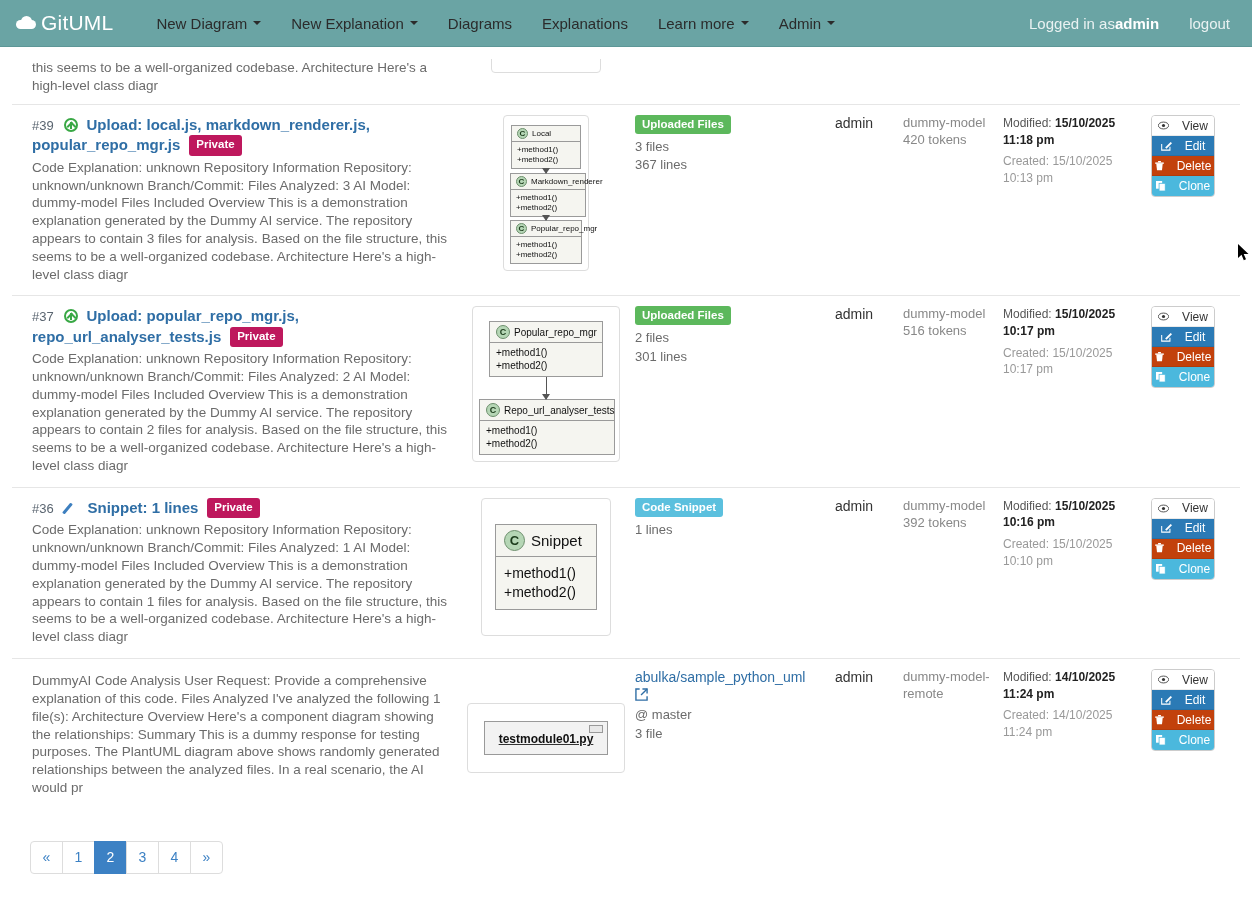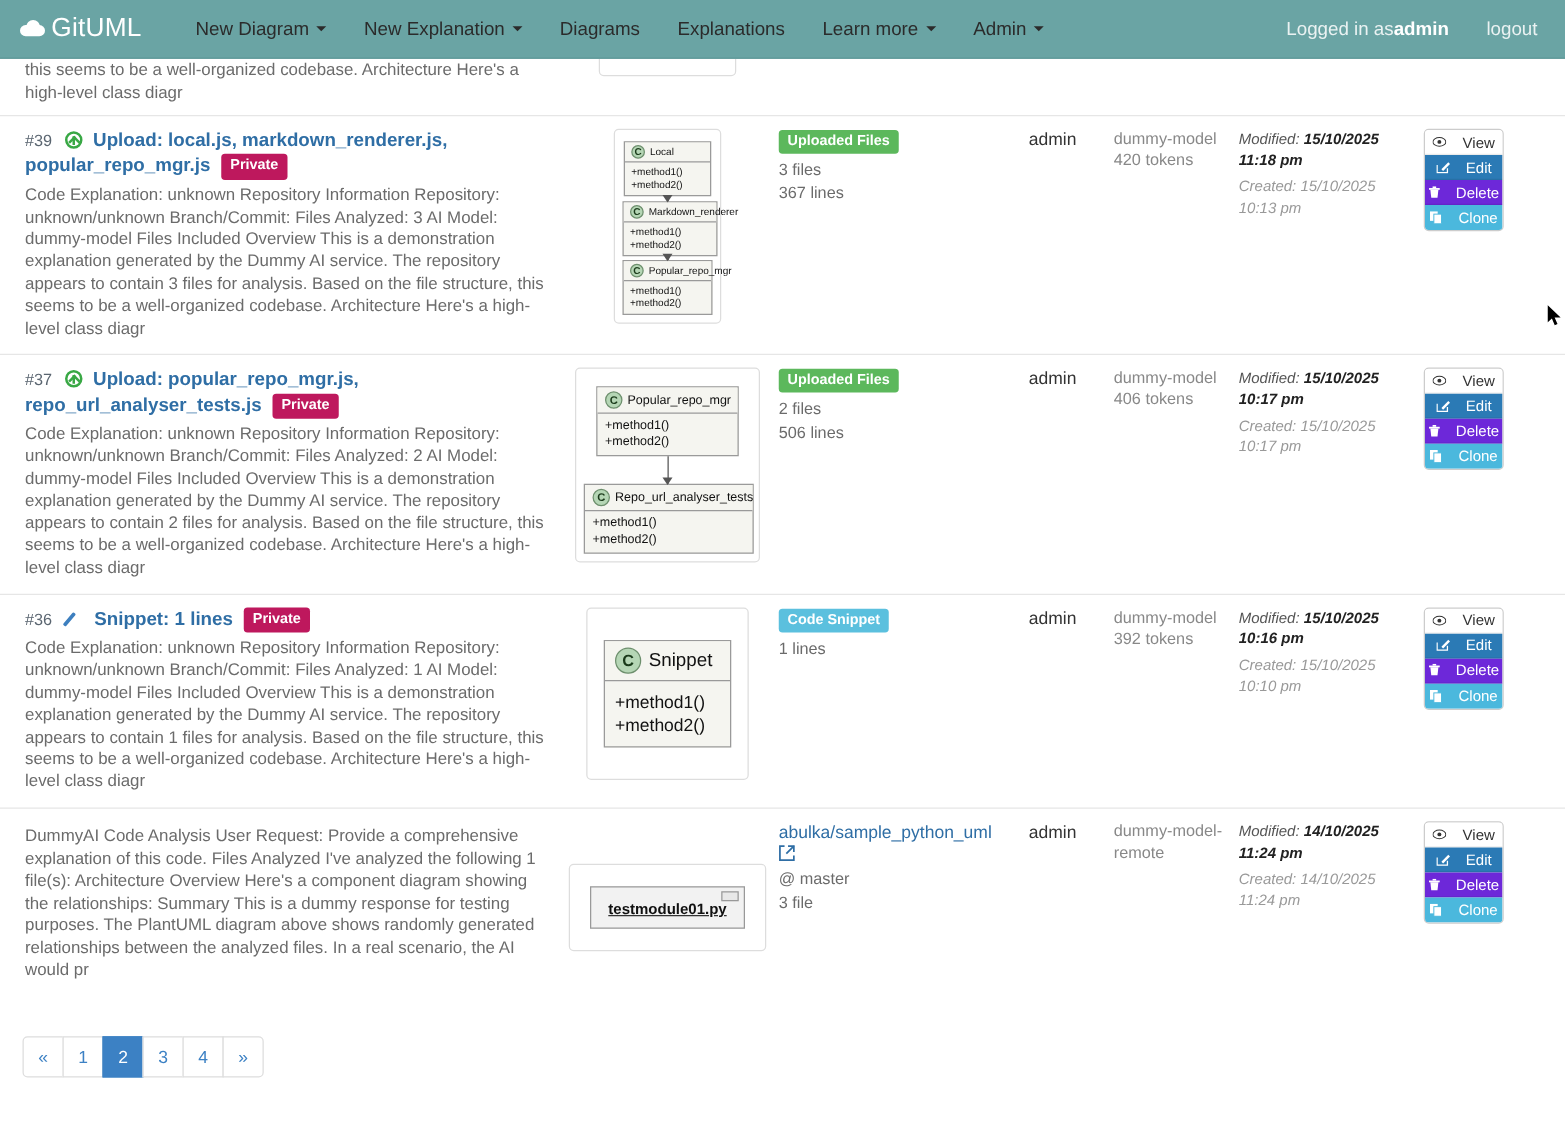--- a/index.html
+++ b/index.html
@@ -49,21 +49,21 @@
   }
   .nav-right { margin-left:auto; display:flex; align-items:center; height:100%; }
   .nav-right .nav-link { color:#eaf2f2; }
   .nav-right .nav-link b { color:#fff; font-weight:bold; }
 
   
   .content {
     position:absolute; top:47px; left:0; right:0; bottom:0;
     overflow:hidden;
   }
-  .list-wrap { padding: 0; }
+  .list-wrap { padding: 12px; }
 
   .row {
     display:flex; align-items:flex-start;
     border-bottom:1px solid #e6e6e6;
     padding: 10px 10px 12px 10px;
     position:relative;
   }
   .row.partial { padding-top:0; }
 
   .col-desc { width: 440px; flex:0 0 440px; padding-right:12px; padding-left:10px; }
@@ -149,38 +149,38 @@
   }
   .b-green { background:#5cb85c; }
   .b-blue  { background:#5bc0de; }
   .type-sub { color:#6b6b6b; font-size:13px; margin-top:4px; line-height:1.42; }
 
   .repo-link { color:#2f6ea5; text-decoration:none; font-size:14px; }
 
   .user-txt { color:#333; font-size:14px; }
   .model-txt { color:#888; font-size:13px; line-height:1.3; }
 
-  .dates { font-size:12px; line-height:1.38;font-style:italic; }
+  .dates { font-size:12px; line-height:1.38; }
   .dates .mod { color:#555; }
   .dates .mod b { color:#222; }
   .dates .crt { color:#999; margin-top:5px; }
 
   .btn-group {
     width:64px; border-radius:4px; overflow:hidden;
     border:1px solid #ccc;
   }
   .btn {
     display:flex; align-items:center; justify-content:center; gap:13px;
     font-size:12px; height:20px; color:#fff; cursor:pointer;
     border-bottom:1px solid rgba(0,0,0,.08);
   }
   .btn:last-child { border-bottom:none; }
   .btn-view { background:#fff; color:#333; }
   .btn-edit { background:#2b7ab5; }
-  .btn-del  { background:#6d28d9; }
+  .btn-del  { background:#c2410c; }
   .btn-clone{ background:#4bb8dd; }
   .btn svg { display:block; }
 
   
   .pager { display:flex; padding: 26px 0 0 18px; }
   .pg {
     min-width:33px; height:33px; border:1px solid #ddd; margin-left:-1px;
     display:flex; align-items:center; justify-content:center;
     color:#3c81c4; font-size:14px; background:#fff; cursor:pointer;
   }
@@ -386,28 +386,28 @@
                 <div>+method1()</div>
                 <div>+method2()</div>
               </div>
           </div>
         </div>
       </div>
 
       <div class="col-type">
         <span class="badge-type b-green">Uploaded Files</span>
         <div class="type-sub">2 files</div>
-        <div class="type-sub" style="margin-top:0">506 lines</div>
+        <div class="type-sub" style="margin-top:0">301 lines</div>
       </div>
       <div class="col-user">
         <span class="user-txt">admin</span>
       </div>
       <div class="col-model">
         <div class="model-txt">dummy-model</div>
-        <div class="model-txt">406 tokens</div>
+        <div class="model-txt">516 tokens</div>
       </div>
       <div class="col-dates">
         <div class="dates">
           <div class="mod"><span>Modified:</span> <b>15/10/2025</b></div>
           <div class="mod"><b>10:17 pm</b></div>
           <div class="crt"><span>Created:</span> <span>15/10/2025</span></div>
           <div class="crt" style="margin-top:0"><span>10:17 pm</span></div>
         </div>
       </div>
       <div class="col-actions">

